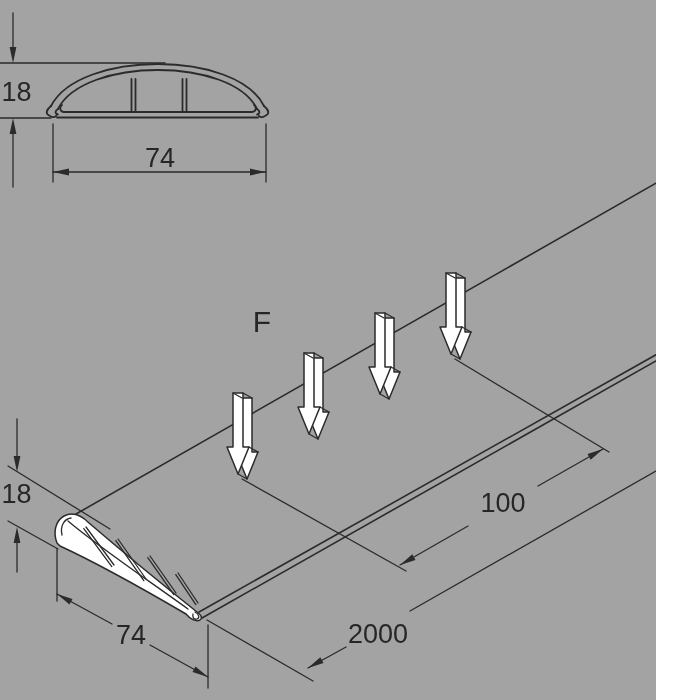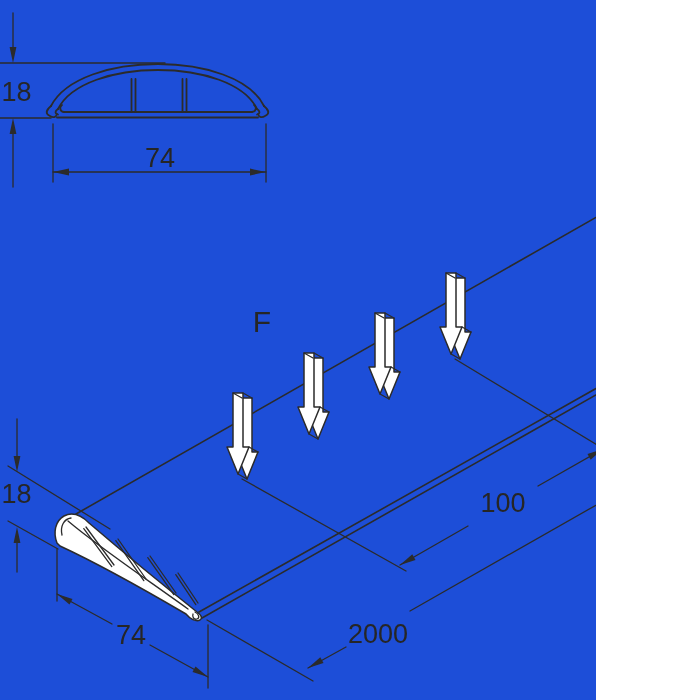--- a/index.html
+++ b/index.html
@@ -1,16 +1,16 @@
 <!DOCTYPE html>
 <html><head>
 <meta charset="utf-8">
 <style>
   html,body{margin:0;padding:0;background:#ffffff;}
-  .canvas{width:596px;height:700px;position:relative;background:#1d4ed8;overflow:hidden;}
+  .canvas{width:656px;height:700px;position:relative;background:#a3a3a3;overflow:hidden;}
   svg{display:block;}
   text{font-family:"Liberation Sans","DejaVu Sans",sans-serif;fill:#262626;}
   .dimtxt{font-size:27px;}
   .forcetxt{font-size:30px;}
   .thin{stroke:#2b2b2b;stroke-width:1.3;fill:none;stroke-linecap:round;}
   .med{stroke:#2b2b2b;stroke-width:1.6;fill:none;stroke-linecap:round;}
   .thick{stroke:#2b2b2b;stroke-width:1.8;fill:none;stroke-linecap:round;stroke-linejoin:round;}
   .ah{fill:#2b2b2b;stroke:none;}
   .whiteface{fill:#ffffff;stroke:#2b2b2b;stroke-width:1.5;stroke-linejoin:round;}
 </style>

